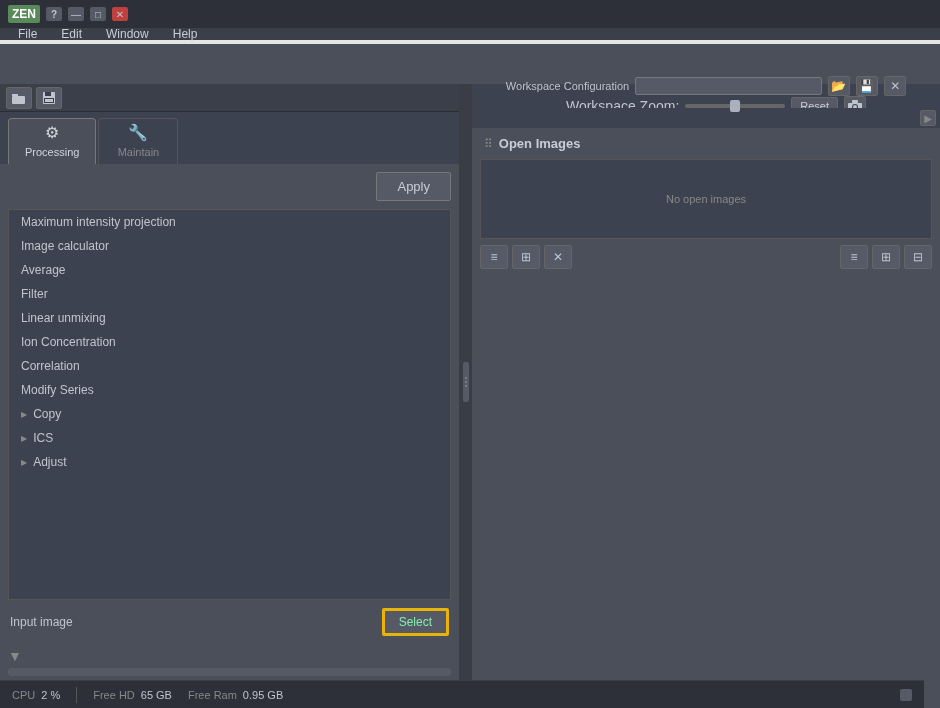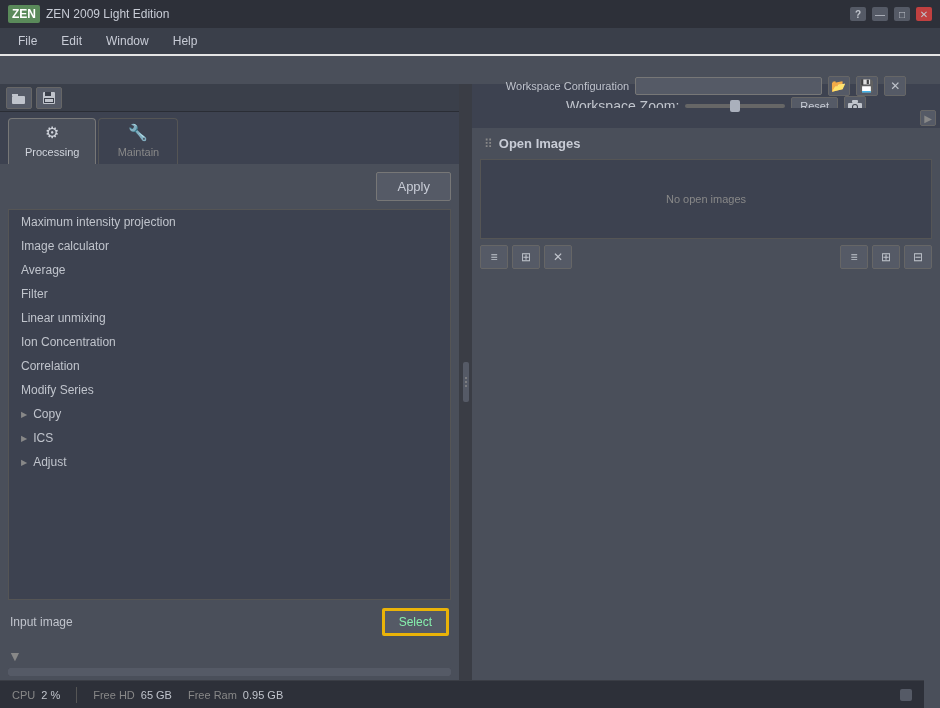--- a/index.html
+++ b/index.html
@@ -47,26 +47,26 @@
       color: #c0c4cc;
     }
     .win-btn.help { background: #555a66; border-radius: 2px; font-weight: bold; }
     .win-btn.minimize { background: #555a66; border-radius: 2px; }
     .win-btn.maximize { background: #555a66; border-radius: 2px; }
     .win-btn.close { background: #c04040; border-radius: 2px; }
 
     
     #menu-bar {
       background: #3a3f4a;
-      height: 28px;
+      height: 16px;
       display: flex;
       align-items: center;
       padding: 0 8px;
       gap: 4px;
-      border-bottom: 2px solid #e5e5e5;
+      border-bottom: 4px solid #e5e5e5;
     }
     .menu-item {
       padding: 4px 10px;
       color: #c8ccd6;
       cursor: pointer;
       font-size: 12px;
       border-radius: 2px;
     }
     .workspace-zoom-label { color: #c0c4cc; font-size: 14px; }
     .zoom-slider {
@@ -466,21 +466,20 @@
       height: 12px;
       background: #555a66;
       border-radius: 2px;
     }
   </style>
 </head>
 <body>
 
 <div id="title-bar">
   <span class="zen-logo">ZEN</span>
-  <span class="app-title">ZEN 2009 Light Edition</span>
   <div class="win-btn help">?</div>
   <div class="win-btn minimize">—</div>
   <div class="win-btn maximize">□</div>
   <div class="win-btn close">✕</div>
 </div>
 
 <div id="menu-bar">
   <span class="menu-item">File</span>
   <span class="menu-item">Edit</span>
   <span class="menu-item">Window</span>

